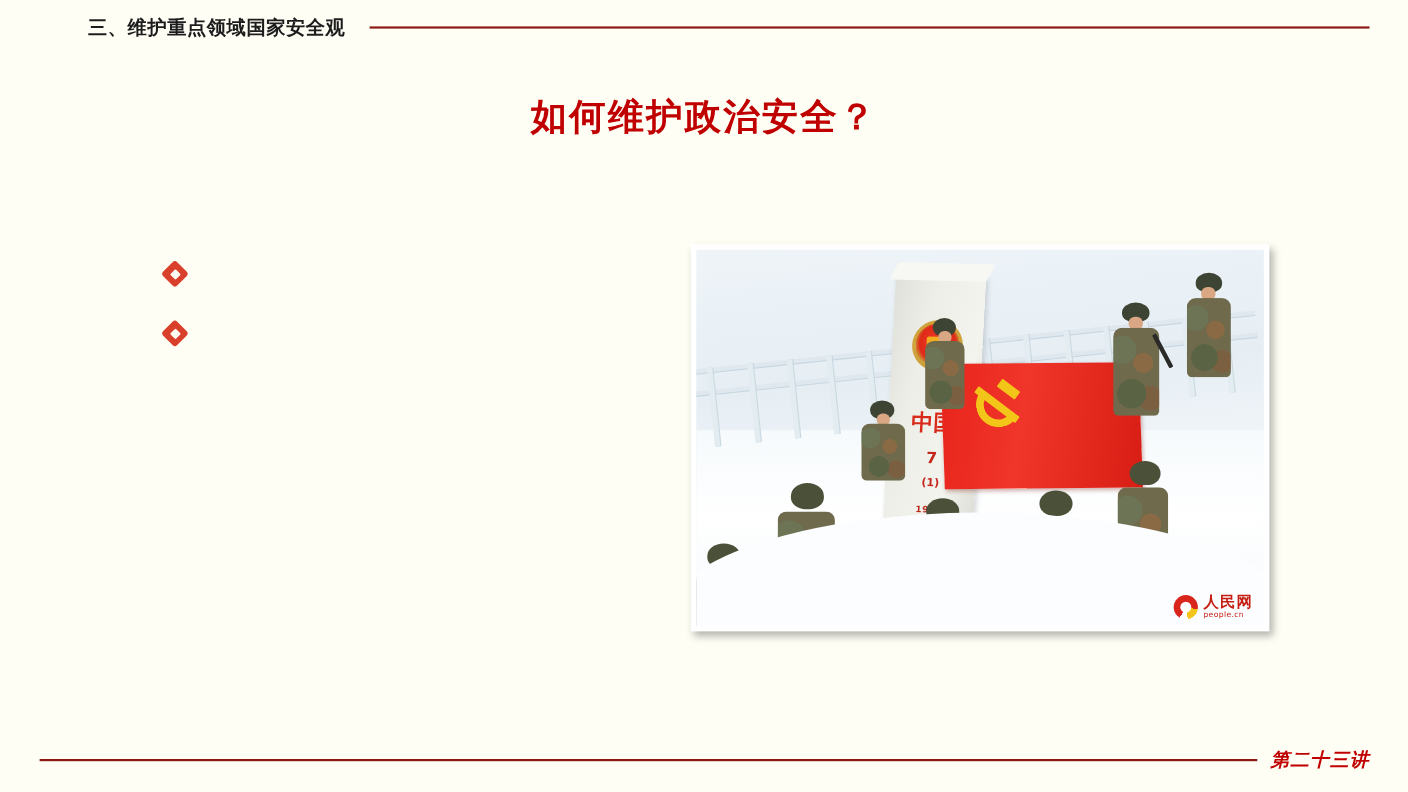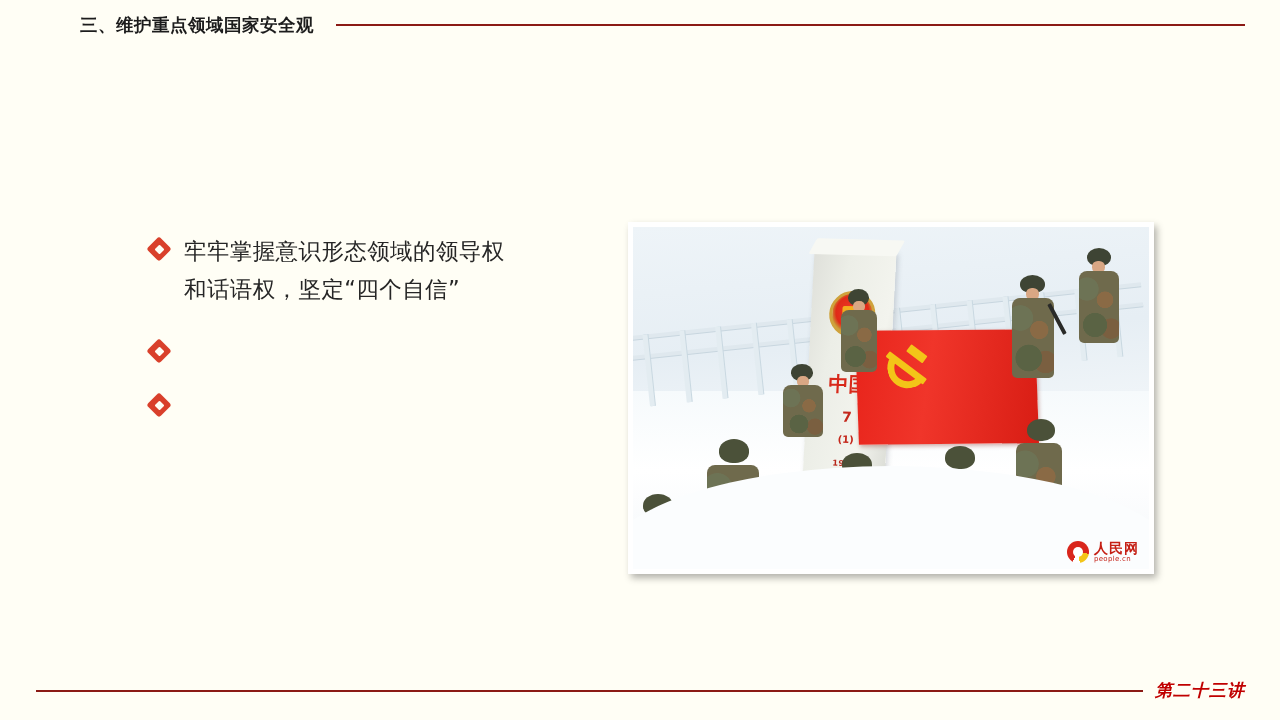--- a/index.html
+++ b/index.html
@@ -221,31 +221,24 @@
 </head>
 <body>
 
 <div class="slide">
 
   <div class="section-header">
     <div class="sh-text">三、维护重点领域国家安全观</div>
     <div class="sh-rule"></div>
   </div>
 
+  <div class="slide-title">如何维护政治安全？</div>
 
   <div class="bullets">
 
-    <div class="bullet">
-      <span class="bullet-marker">
-        <span class="dia"></span>
-          <span class="dia-in"></span>
-      </span>
-      <span class="bullet-text">牢牢掌握意识形态领域的领导权
-和话语权，坚定“四个自信”</span>
-    </div>
 
     <div class="bullet">
       <span class="bullet-marker">
         <span class="dia"></span>
           <span class="dia-in"></span>
       </span>
     </div>
 
     <div class="bullet">
       <span class="bullet-marker">

